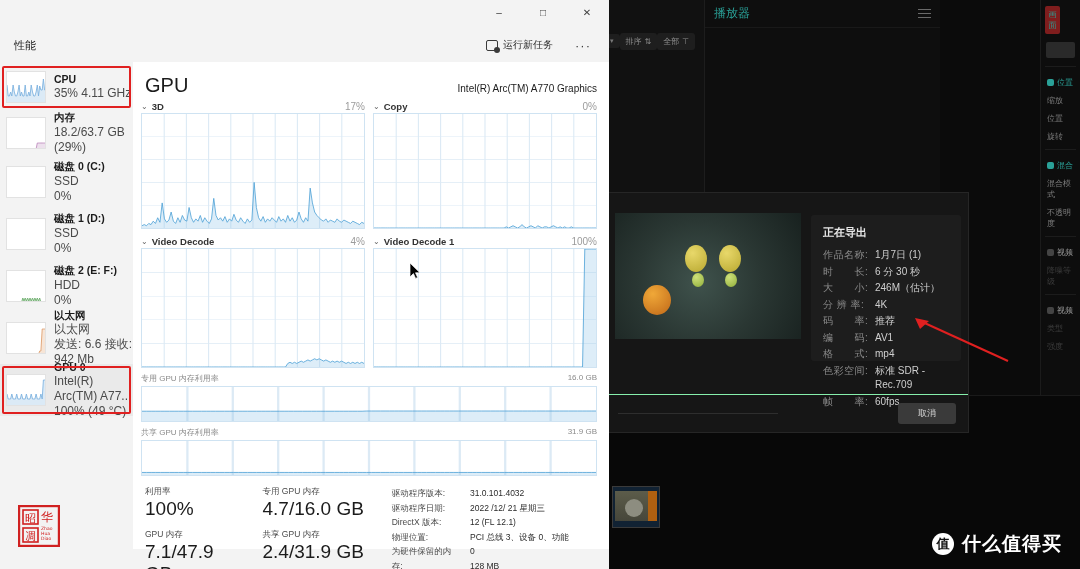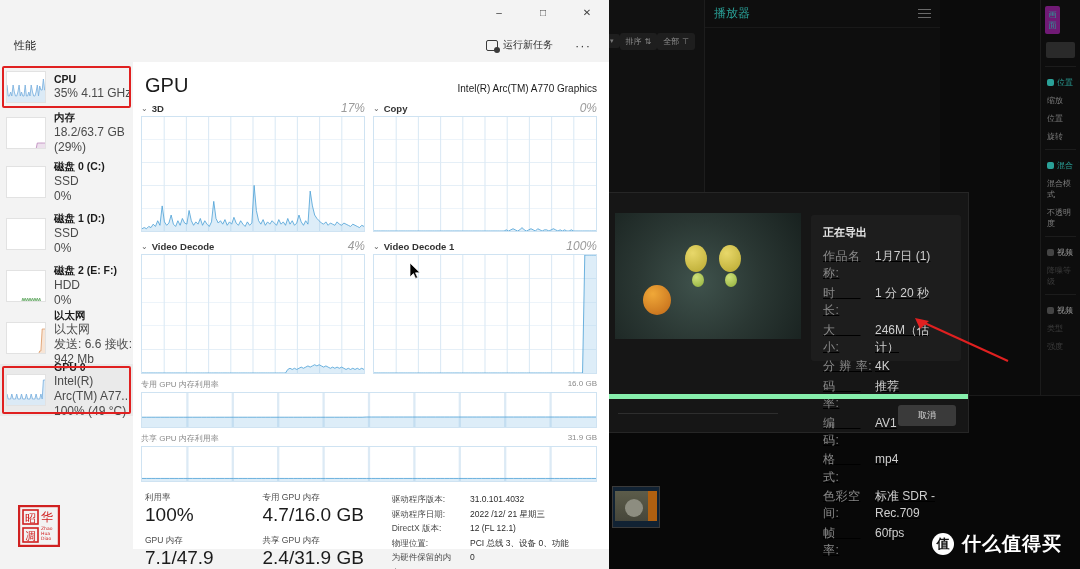--- a/index.html
+++ b/index.html
@@ -19,21 +19,21 @@
   .chev { font-size:7px; color:#7a7a7a;}
 
   .player { position:absolute; left:105px; top:0; width:235px; height:490px; background:#0e0e0e; }
   .player-head { height:28px; display:flex; align-items:center; justify-content:space-between; padding:0 9px; border-bottom:1px solid #191919;}
   .player-title { color:#2aa198; font-size:12px; }
   .hamb { width:13px; height:9px; display:flex; flex-direction:column; justify-content:space-between;}
   .hamb i { display:block; height:1px; background:#6a6a6a; }
   .lemon { position:absolute; border-radius:50%; }
 
   .editor-right { position:absolute; left:440px; top:0; width:40px; height:395px; background:#0d0d0d; border-left:1px solid #1b1b1b;}
-  .er-tab { margin:6px 20px 0 4px; background:#701a75; color:#2aa198; font-size:8px; text-align:center; padding:3px 0; border-radius:2px;}
+  .er-tab { margin:6px 20px 0 4px; background:#7f1d1d; color:#2aa198; font-size:8px; text-align:center; padding:3px 0; border-radius:2px;}
   .er-swatch { margin:8px 5px; height:16px; background:#2a2a2a; border-radius:2px;}
   .er-sect { color:#2aa198; font-size:8px; margin:10px 4px 4px 6px; display:flex; align-items:center; gap:3px;}
   .er-dot { width:7px;height:7px;border-radius:2px;background:#2aa198; display:inline-block;}
   .er-dot.off { background:#444; }
   .er-row { color:#7d7d7d; font-size:8px; margin:7px 6px; }
   .er-row.dim { color:#3c3c3c; }
   .er-div { height:1px; background:#1c1c1c; margin:7px 4px;}
 
   .timeline { position:absolute; left:0; top:395px; width:480px; height:174px; background:#080808; border-top:1px solid #1a1a1a;}
   .tl-prog-row { position:absolute; left:8px; top:17px; width:190px; height:10px; display:flex; align-items:center; gap:6px;}
@@ -45,24 +45,24 @@
   .tl-clip-circ { position:absolute; left:12px; top:12px; width:18px; height:18px; border-radius:50%; background:#8d8d80; }
   .tl-clip-orange { position:absolute; right:2px; top:4px; width:9px; bottom:6px; background:#b06010;}
 
   
   .export-dlg { position:absolute; left:607px; top:192px; width:362px; height:241px; background:#161616; border:1px solid #262626;}
   .exp-tabtext { position:absolute; left:-8px; top:-14px; color:#9b9b9b; font-size:9px;}
   .exp-preview { position:absolute; left:7px; top:20px; width:186px; height:126px;
      background: radial-gradient(circle at 45% 55%, #3f524c 0%, #2a3733 50%, #18211f 100%);}
   .exp-card { position:absolute; left:203px; top:22px; width:150px; height:146px; background:#1d1d1d; border-radius:3px; padding:10px 12px;}
   .exp-card h3 { color:#e6e6e6; font-size:11px; font-weight:bold; margin-bottom:8px;}
-  .exp-row { display:flex; font-size:12px; line-height:1.45; margin-bottom:2px;text-decoration:underline;}
+  .exp-row { display:flex; font-size:10px; line-height:1.45; margin-bottom:2px;}
   .exp-k { color:#8a8a8a; width:52px; flex:none; letter-spacing:0.5px;}
   .exp-v { color:#cfcfcf; }
-  .exp-foot { position:absolute; left:0; bottom:0; width:100%; height:38px; border-top:5px solid #86efac; display:flex; align-items:center; justify-content:flex-end; padding-right:12px;}
+  .exp-foot { position:absolute; left:0; bottom:0; width:100%; height:38px; border-top:1px solid #86efac; display:flex; align-items:center; justify-content:flex-end; padding-right:12px;}
   .exp-cancel { background:#3a3a3a; color:#d5d5d5; font-size:9px; padding:4px 20px; border-radius:3px; border:none;}
   .exp-underline { position:absolute; left:10px; bottom:18px; width:160px; height:1px; background:#2e2e2e;}
 
   .red-arrow { position:absolute; left:915px; top:318px; width:95px; height:45px; pointer-events:none;}
 
   
   .tm { position:absolute; left:0; top:0; width:609px; height:549px; background:#f3f3f3; }
   .tm-titlebar { height:28px; background:#f3f3f3; display:flex; justify-content:flex-end; align-items:flex-start;}
   .wbtn { width:44px; height:24px; display:flex; align-items:center; justify-content:center; color:#404040; font-size:10px; }
   .tm-header { height:34px; display:flex; align-items:center; padding:0 10px 0 14px; }
@@ -83,21 +83,21 @@
   .side-t2 { font-size:12px; color:#4a4a4a; }
   .side-sel { background:#eaeaea; }
   .redbox { position:absolute; border:2px solid #e02020; border-radius:2px; pointer-events:none;}
 
   .tm-main { flex:1; background:#fff; padding:4px 12px 0 8px; position:relative;}
   .gpu-title { font-size:20px; color:#1b1b1b; margin:8px 0 0 4px; display:flex; align-items:baseline;}
   .gpu-model { margin-left:auto; font-size:10px; color:#1b1b1b; }
   .chart-label-row { display:flex; align-items:center; font-size:9px; color:#333; margin:4px 0 1px 0;}
   .cl-chev { color:#666; font-size:8px; margin-right:4px;}
   .cl-name { font-weight:bold; font-size:9.5px;}
-  .cl-pct { color:#9b9b9b; font-size:12px;font-style:italic;}
+  .cl-pct { color:#9b9b9b; font-size:10px;}
   .cl-spacer { flex:1; }
   .grid-chart { border:1px solid #cfe3f2; position:relative; overflow:hidden; background:#fff;}
   .grid-chart svg { display:block; width:100%; height:100%;}
   .mem-label { font-size:8px; color:#8a8a8a; margin:5px 0 2px 0; display:flex;}
   .mem-label .r { margin-left:auto; }
 
   .stats { display:flex; gap:0; padding:10px 0 0 4px; font-size:0;}
   .stat-col { margin-right:24px; }
   .stat-k { font-size:8.5px; color:#4a4a4a; margin-bottom:0px;}
   .stat-v { font-size:19px; color:#1b1b1b; margin-bottom:9px; line-height:1.15;}
@@ -206,21 +206,21 @@
     </div>
     <div class="exp-card">
       <h3>正在导出</h3>
       <div id="export-fields">
           <div class="exp-row">
             <span class="exp-k">作品名称:</span>
             <span class="exp-v">1月7日 (1)</span>
           </div>
           <div class="exp-row">
             <span class="exp-k">时　　长:</span>
-            <span class="exp-v">1 分 20 秒</span>
+            <span class="exp-v">6 分 30 秒</span>
           </div>
           <div class="exp-row">
             <span class="exp-k">大　　小:</span>
             <span class="exp-v">246M（估计）</span>
           </div>
           <div class="exp-row">
             <span class="exp-k">分 辨 率:</span>
             <span class="exp-v">4K</span>
           </div>
           <div class="exp-row">

